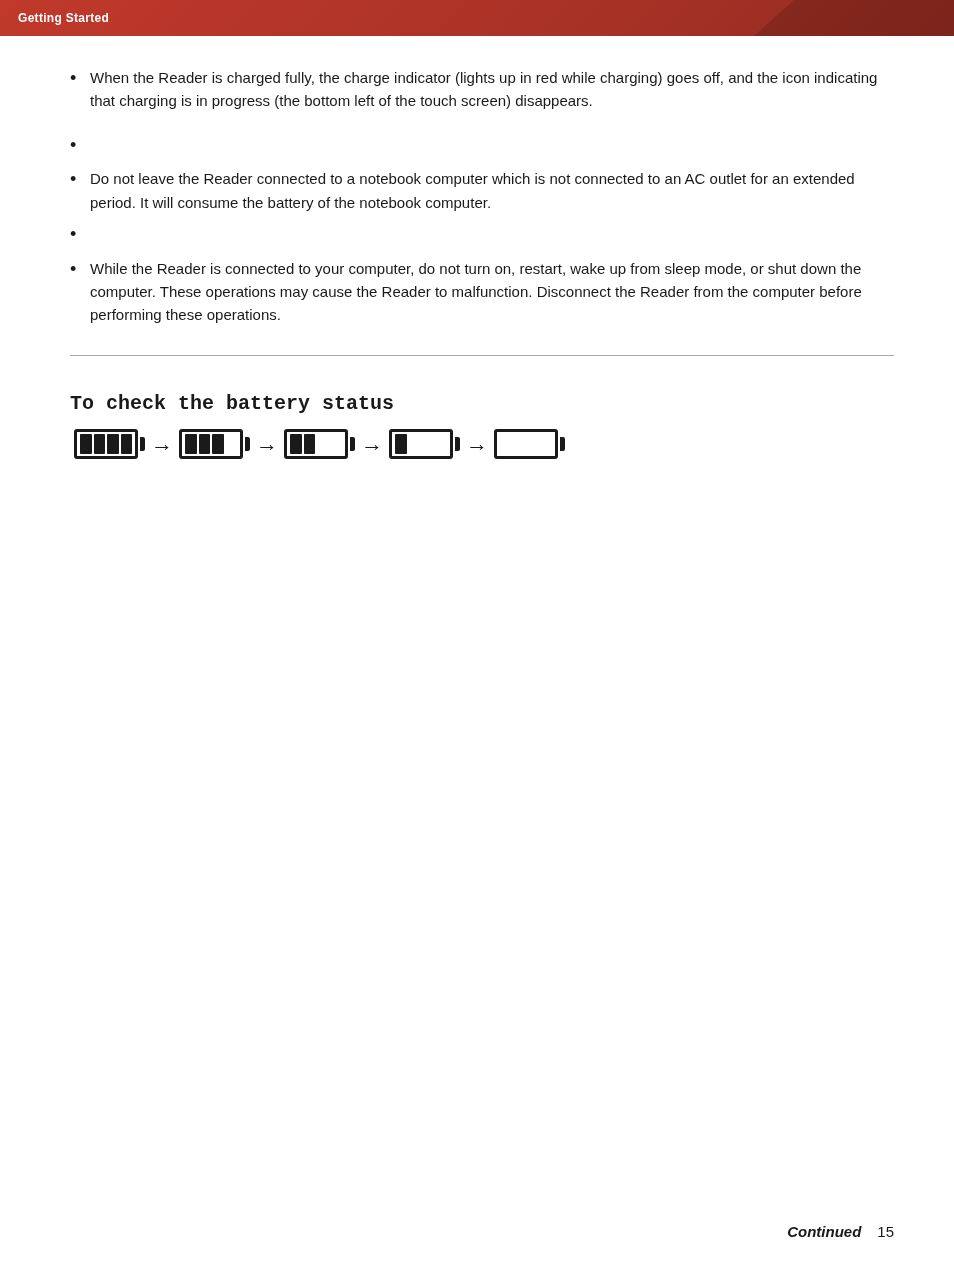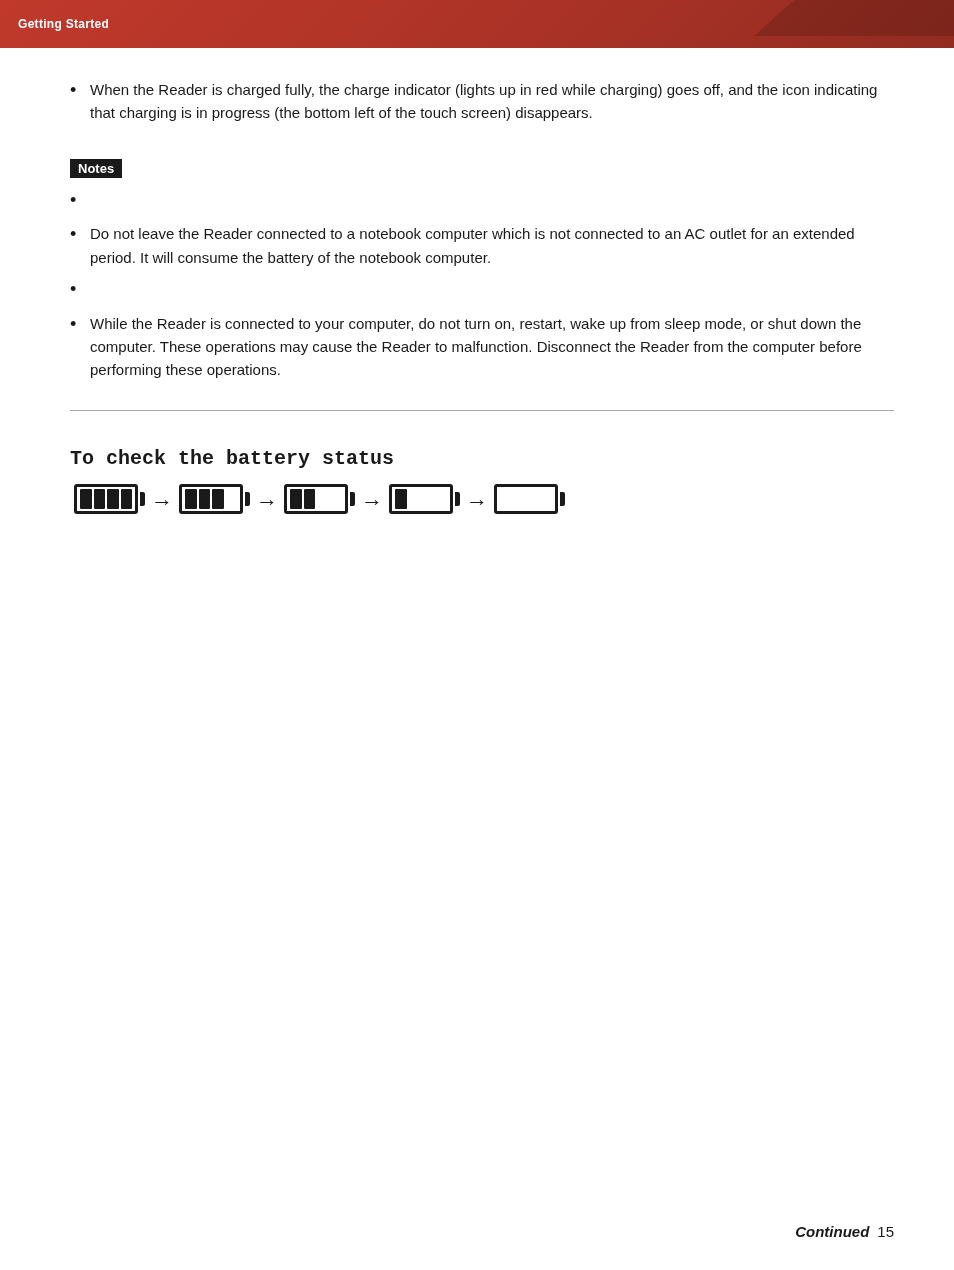--- a/index.html
+++ b/index.html
@@ -10,21 +10,21 @@
       background: #fff;
       font-family: Arial, Helvetica, sans-serif;
       font-size: 15px;
       color: #1a1a1a;
       position: relative;
     }
 
     
     .header {
       background: linear-gradient(135deg, #c0392b 0%, #a93226 60%, #922b21 100%);
-      height: 48px;
+      height: 36px;
       display: flex;
       align-items: center;
       padding: 0 18px;
       position: relative;
     }
     .header::after {
       content: '';
       position: absolute;
       right: 0;
       top: 0;
@@ -164,21 +164,21 @@
       font-weight: bold;
     }
 
     
     .footer {
       position: absolute;
       bottom: 30px;
       right: 60px;
       display: flex;
       align-items: baseline;
-      gap: 8px;
+      gap: 16px;
     }
 
     .footer-continued {
       font-style: italic;
       font-weight: bold;
       font-size: 15px;
     }
 
     .footer-page {
       font-size: 15px;
@@ -193,23 +193,20 @@
 
 <div class="content">
 
   <div class="bullet-section">
     <div class="bullet-item">
       <span class="bullet-dot">•</span>
       <span class="bullet-text">When the Reader is charged fully, the charge indicator (lights up in red while charging) goes off, and the icon indicating that charging is in progress (the bottom left of the touch screen) disappears.</span>
     </div>
   </div>
 
-  <div>
-    <span class="notes-badge">Notes</span>
-  </div>
 
   <div class="notes-section">
     <div class="bullet-item">
       <span class="bullet-dot">•</span>
     </div>
     <div class="bullet-item">
       <span class="bullet-dot">•</span>
       <span class="bullet-text">Do not leave the Reader connected to a notebook computer which is not connected to an AC outlet for an extended period. It will consume the battery of the notebook computer.</span>
     </div>
     <div class="bullet-item">

